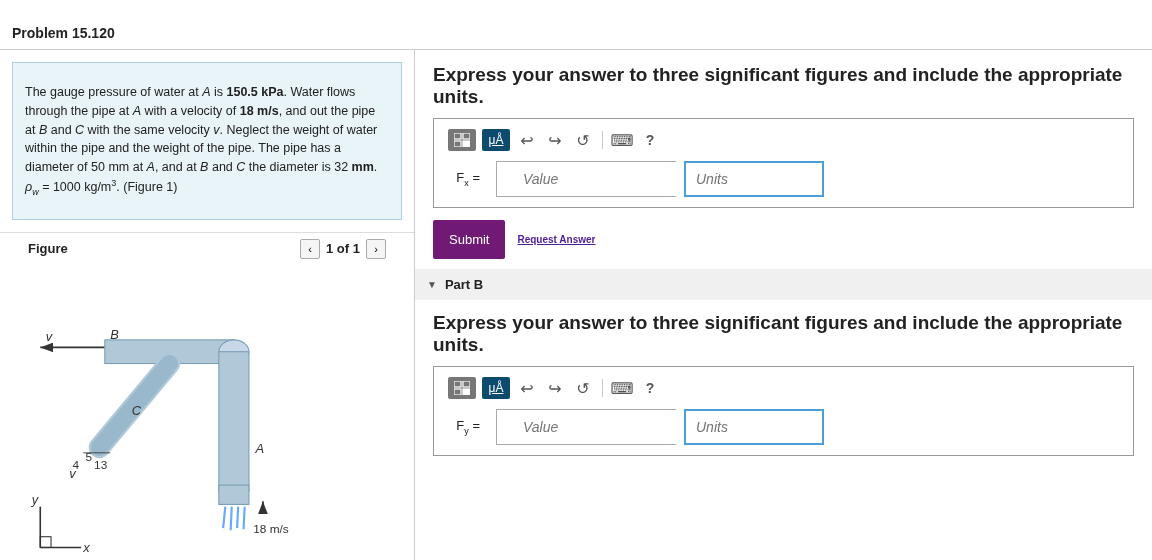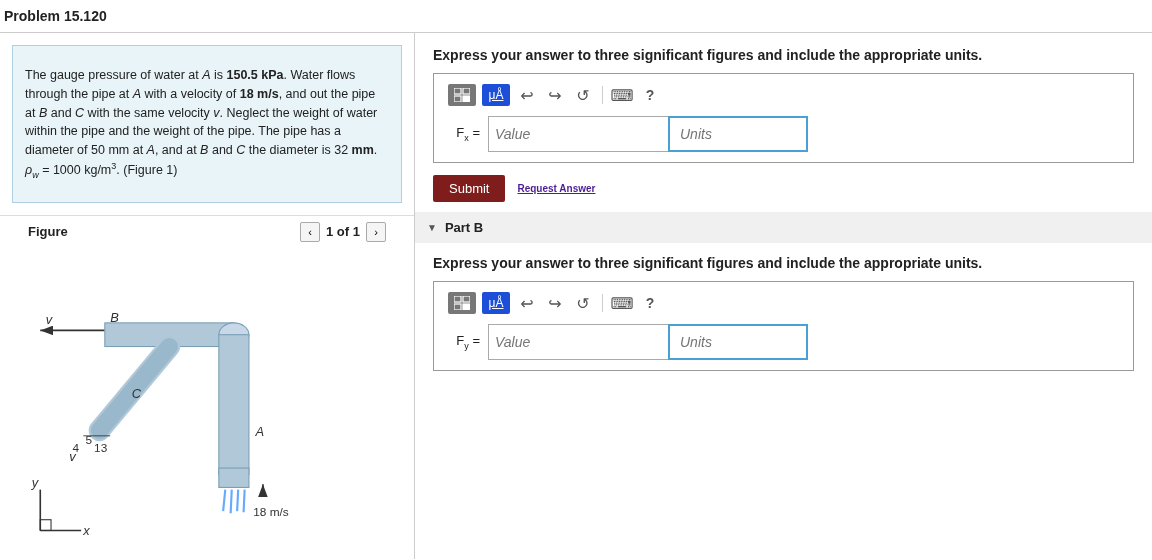--- a/index.html
+++ b/index.html
@@ -1,22 +1,23 @@
 <!DOCTYPE html>
 <html><head>
   <meta charset="utf-8">
   <style>
     * { box-sizing: border-box; margin: 0; padding: 0; }
     body { font-family: Arial, sans-serif; font-size: 13px; background: #fff; color: #222; width: 1152px; height: 560px; overflow: hidden; }
 
     .page-title {
       font-size: 14px;
       font-weight: bold;
-      padding: 8px 4px;
+      padding: 8px 12px;
       border-bottom: 1px solid #ccc;
+      margin-top: 17px;
     }
 
     .main-layout {
       display: flex;
       height: calc(560px - 34px);
     }
 
     
     .left-panel {
       width: 415px;
@@ -86,21 +87,21 @@
     }
 
     .question-text {
       font-size: 13px;
       margin-bottom: 6px;
       line-height: 1.5;
     }
 
     .bold-instruction {
       font-weight: bold;
-      font-size: 14px;
+      font-size: 19px;
       margin-bottom: 10px;
     }
 
     .answer-box {
       border: 1px solid #999;
       padding: 10px 14px;
       margin-bottom: 12px;
       background: #fff;
     }
 
@@ -125,21 +126,21 @@
 
     .toolbar-btn-grid {
       width: 28px;
       height: 22px;
       background: #777;
     }
 
     .toolbar-btn-mu {
       width: 28px;
       height: 22px;
-      background: #1d4ed8;
+      background: #0c4a6e;
       font-size: 12px;
       text-decoration: underline;
     }
 
     .toolbar-icon-btn {
       background: none;
       border: none;
       cursor: pointer;
       font-size: 16px;
       color: #555;
@@ -153,36 +154,36 @@
     .toolbar-sep {
       width: 1px;
       height: 18px;
       background: #ccc;
       margin: 0 2px;
     }
 
     .input-row {
       display: flex;
       align-items: center;
-      gap: 0;
+      gap: 8px;
     }
 
     .input-label {
       font-size: 13px;
       margin-right: 8px;
       min-width: 32px;
       text-align: right;
     }
 
     .value-input {
       width: 180px;
       height: 36px;
       border: 1px solid #aaa;
       border-right: none;
-      padding: 0 6px;
+      padding: 0 26px;
       font-size: 14px;
       color: #aaa;
       font-style: italic;
       outline: none;
     }
 
     .units-input {
       width: 140px;
       height: 36px;
       border: 2px solid #4a9fd4;
@@ -194,24 +195,24 @@
     }
 
     .action-row {
       display: flex;
       align-items: center;
       gap: 12px;
       margin-top: 10px;
     }
 
     .submit-btn {
-      background: #7f1d1d;
+      background: #701a75;
       color: #fff;
       border: none;
-      padding: 6px 16px;
+      padding: 12px 16px;
       font-size: 13px;
       cursor: pointer;
       border-radius: 2px;
     }
 
     .request-answer-link {
       color: #4c1d95;
       text-decoration: underline;
       cursor: pointer;
       font-size: 10px;

